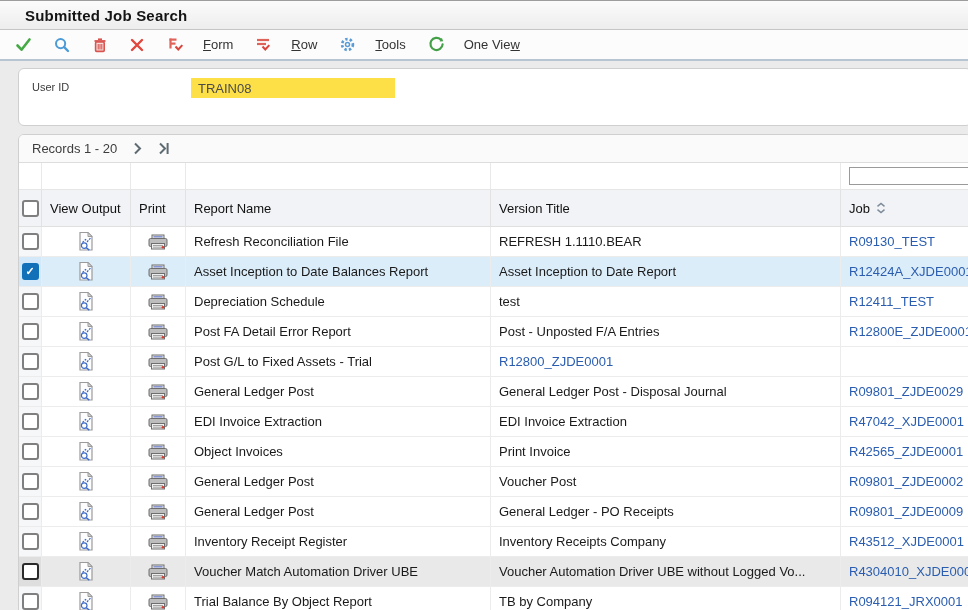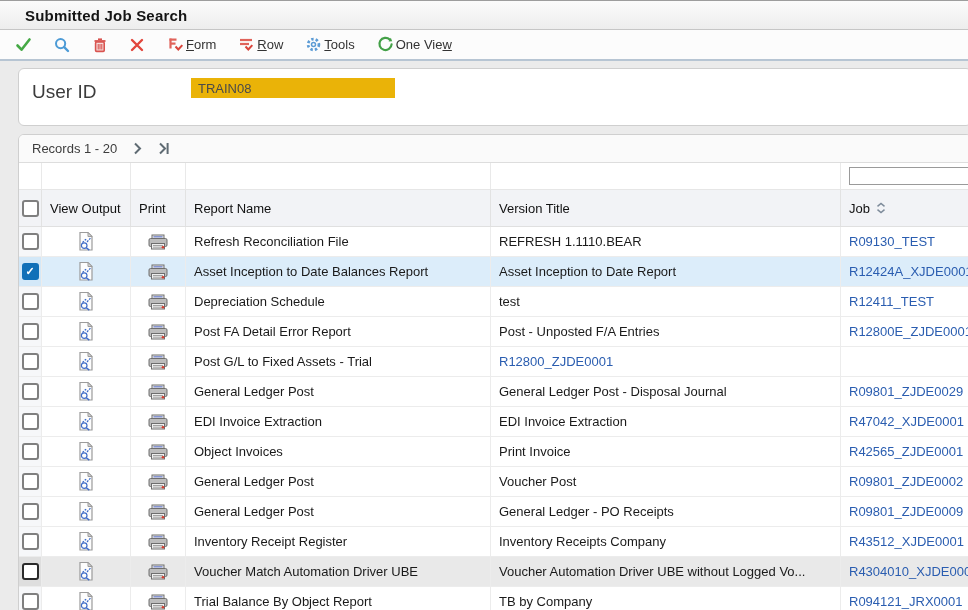--- a/index.html
+++ b/index.html
@@ -14,34 +14,34 @@
     border-top:1px solid #9d9d9d;border-bottom:1px solid #c6c6c6;
     display:flex;align-items:center;padding:0 25px;box-sizing:border-box;
   }
   .titlebar h1{margin:0;font-size:15px;font-weight:bold;color:#141414;letter-spacing:.2px}
   
   .toolbar{
     height:31px;background:#fcfcfc;border-bottom:2px solid #b7c5d3;
     display:flex;align-items:center;padding:0 4px;box-sizing:border-box;
   }
   .tbtn{
-    display:flex;align-items:center;gap:2px;height:26px;padding:0 11px;
+    display:flex;align-items:center;gap:19px;height:26px;padding:0 11px;
     font-size:13px;color:#333;cursor:default;white-space:nowrap;
   }
   .tbtn svg{display:block}
   .u{text-decoration:underline}
   
   .user-panel{
     position:absolute;left:18px;top:68px;width:954px;height:58px;
     background:#fff;border:1px solid #cfcfcf;border-radius:6px;box-sizing:border-box;
   }
-  .user-label{position:absolute;left:13px;top:12px;font-size:19px;color:#3c3c3c}
+  .user-label{position:absolute;left:13px;top:12px;font-size:11px;color:#3c3c3c}
   .user-input{
     position:absolute;left:172px;top:9px;width:190px;height:20px;
-    background:#eab308;border:none;color:#4a4a4a;font-size:13px;
+    background:#fde047;border:none;color:#4a4a4a;font-size:13px;
     font-family:"Liberation Sans",sans-serif;padding:0 7px;outline:none;
   }
   
   .grid-panel{
     position:absolute;left:18px;top:134px;width:954px;height:500px;
     background:#fff;border:1px solid #cfcfcf;border-radius:6px 6px 0 0;
     box-sizing:border-box;overflow:hidden;
   }
   .records-bar{
     height:27px;background:#fafafa;border-bottom:1px solid #dddddd;

